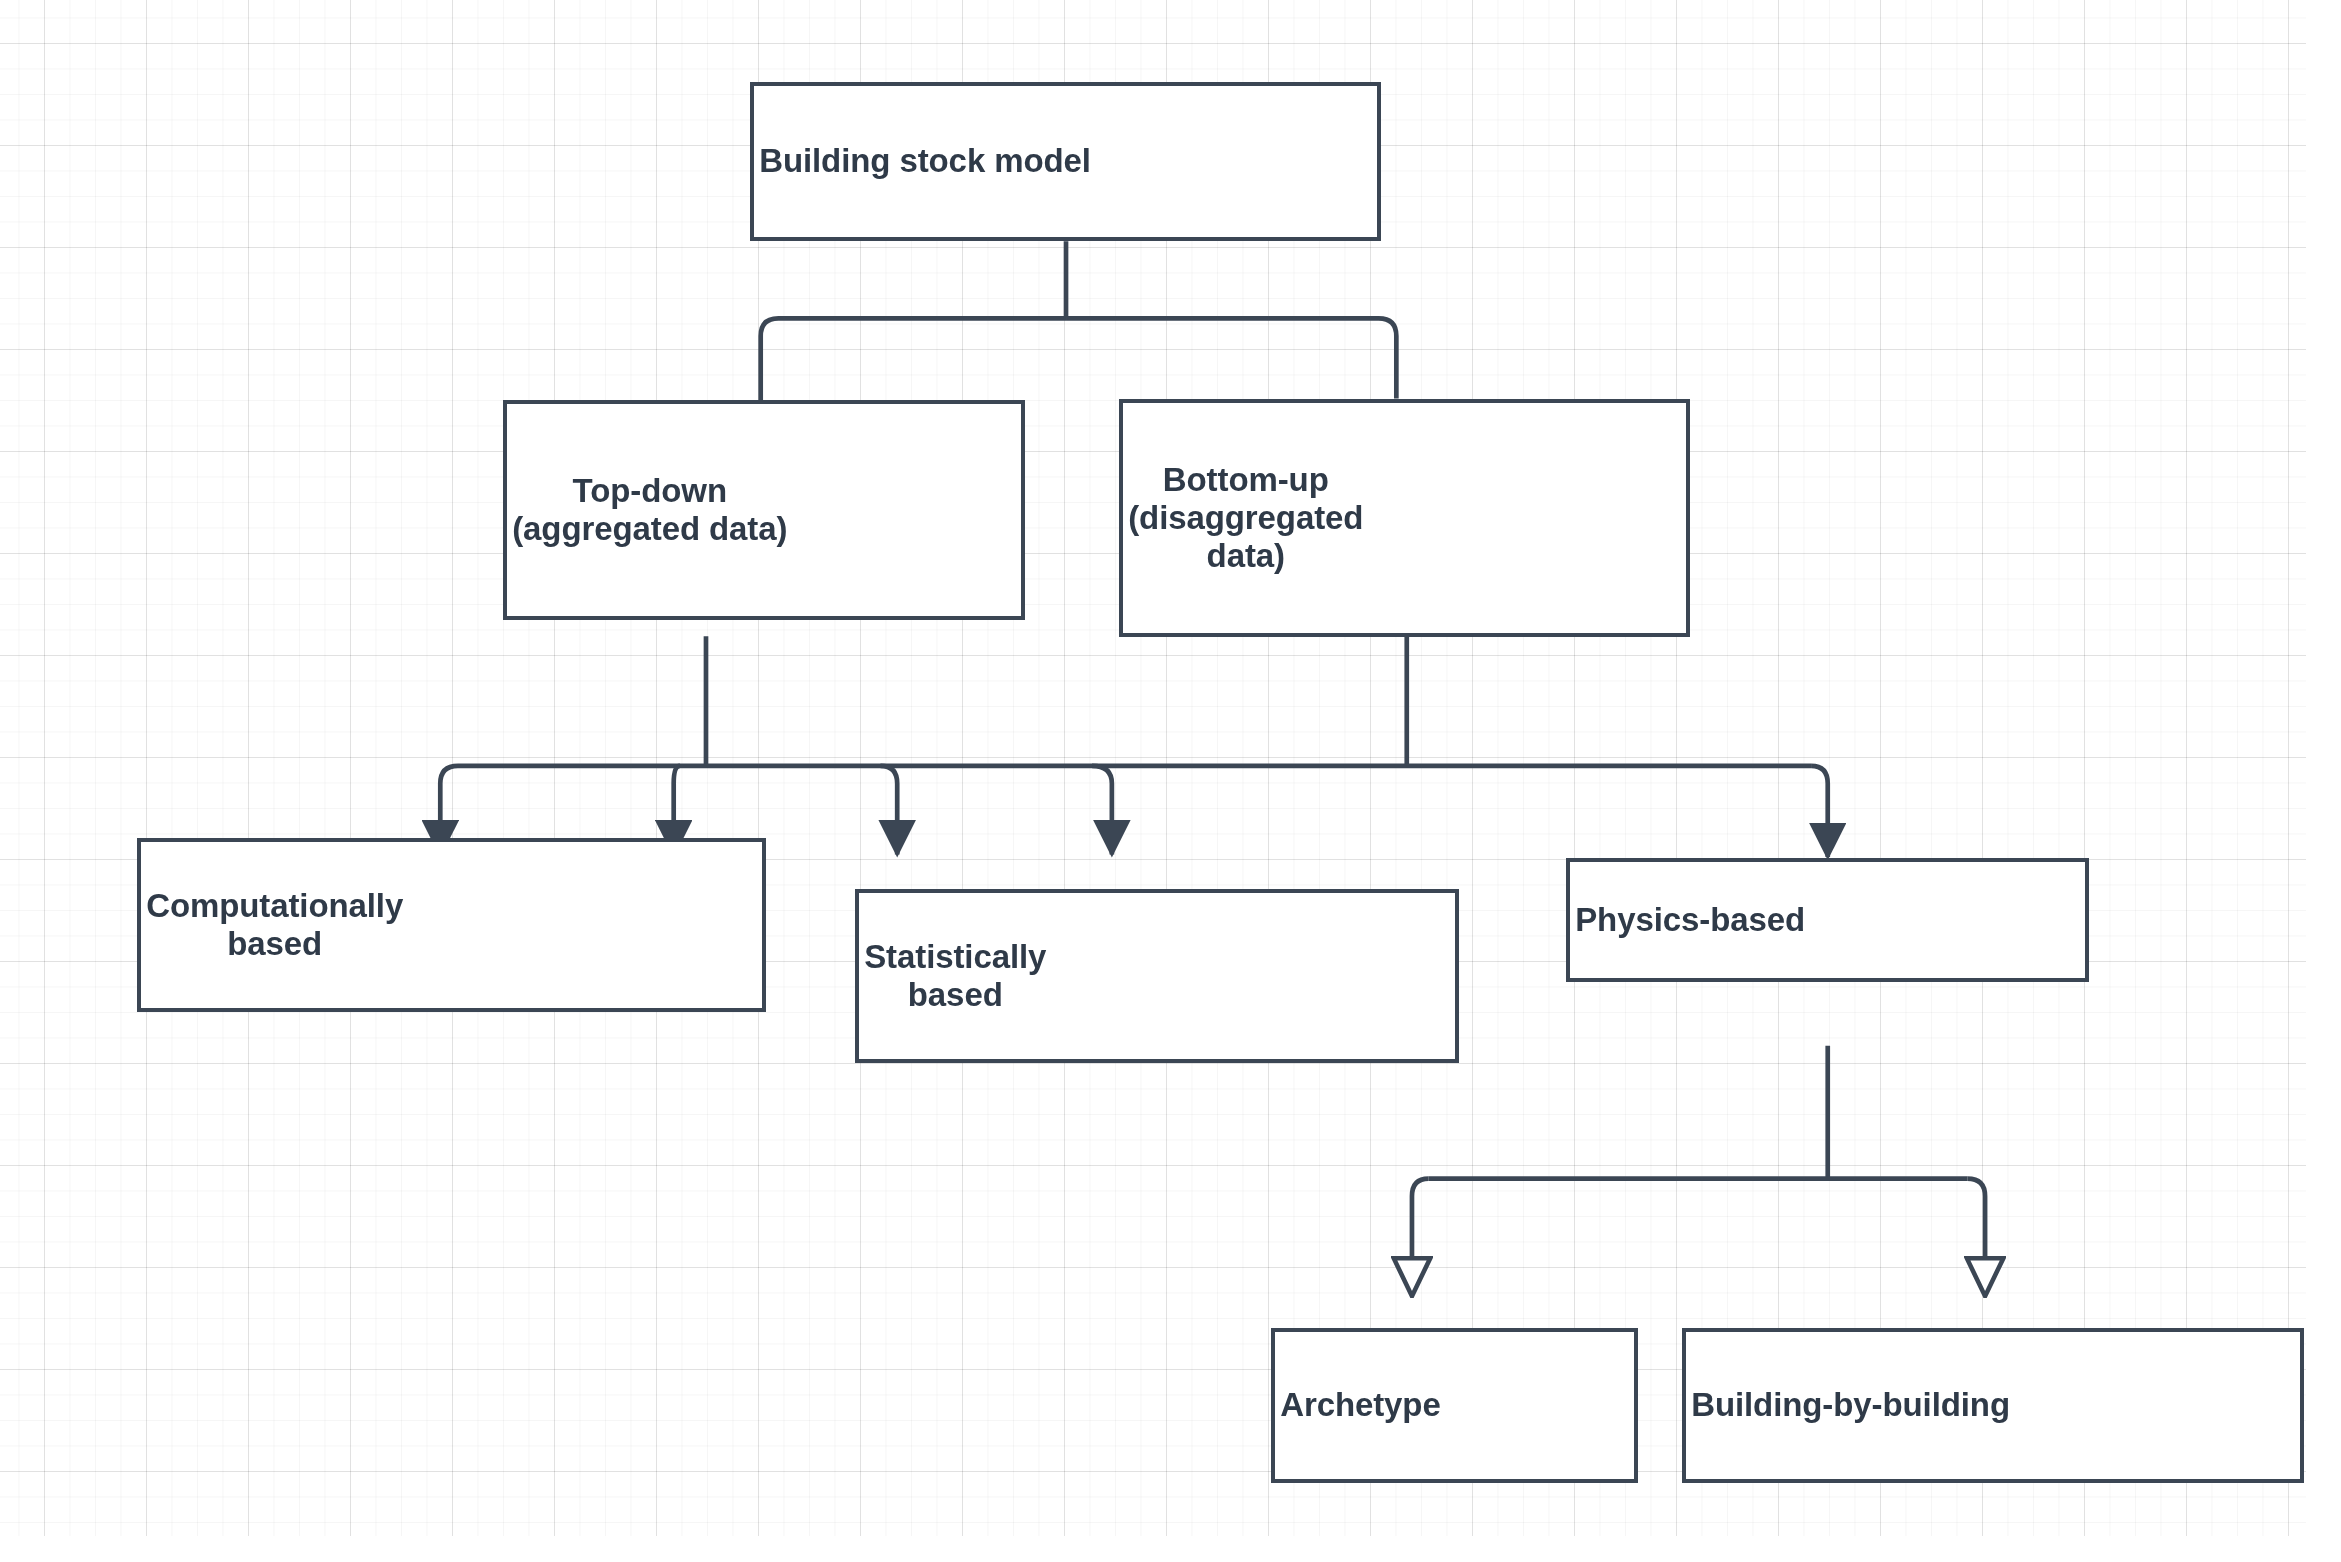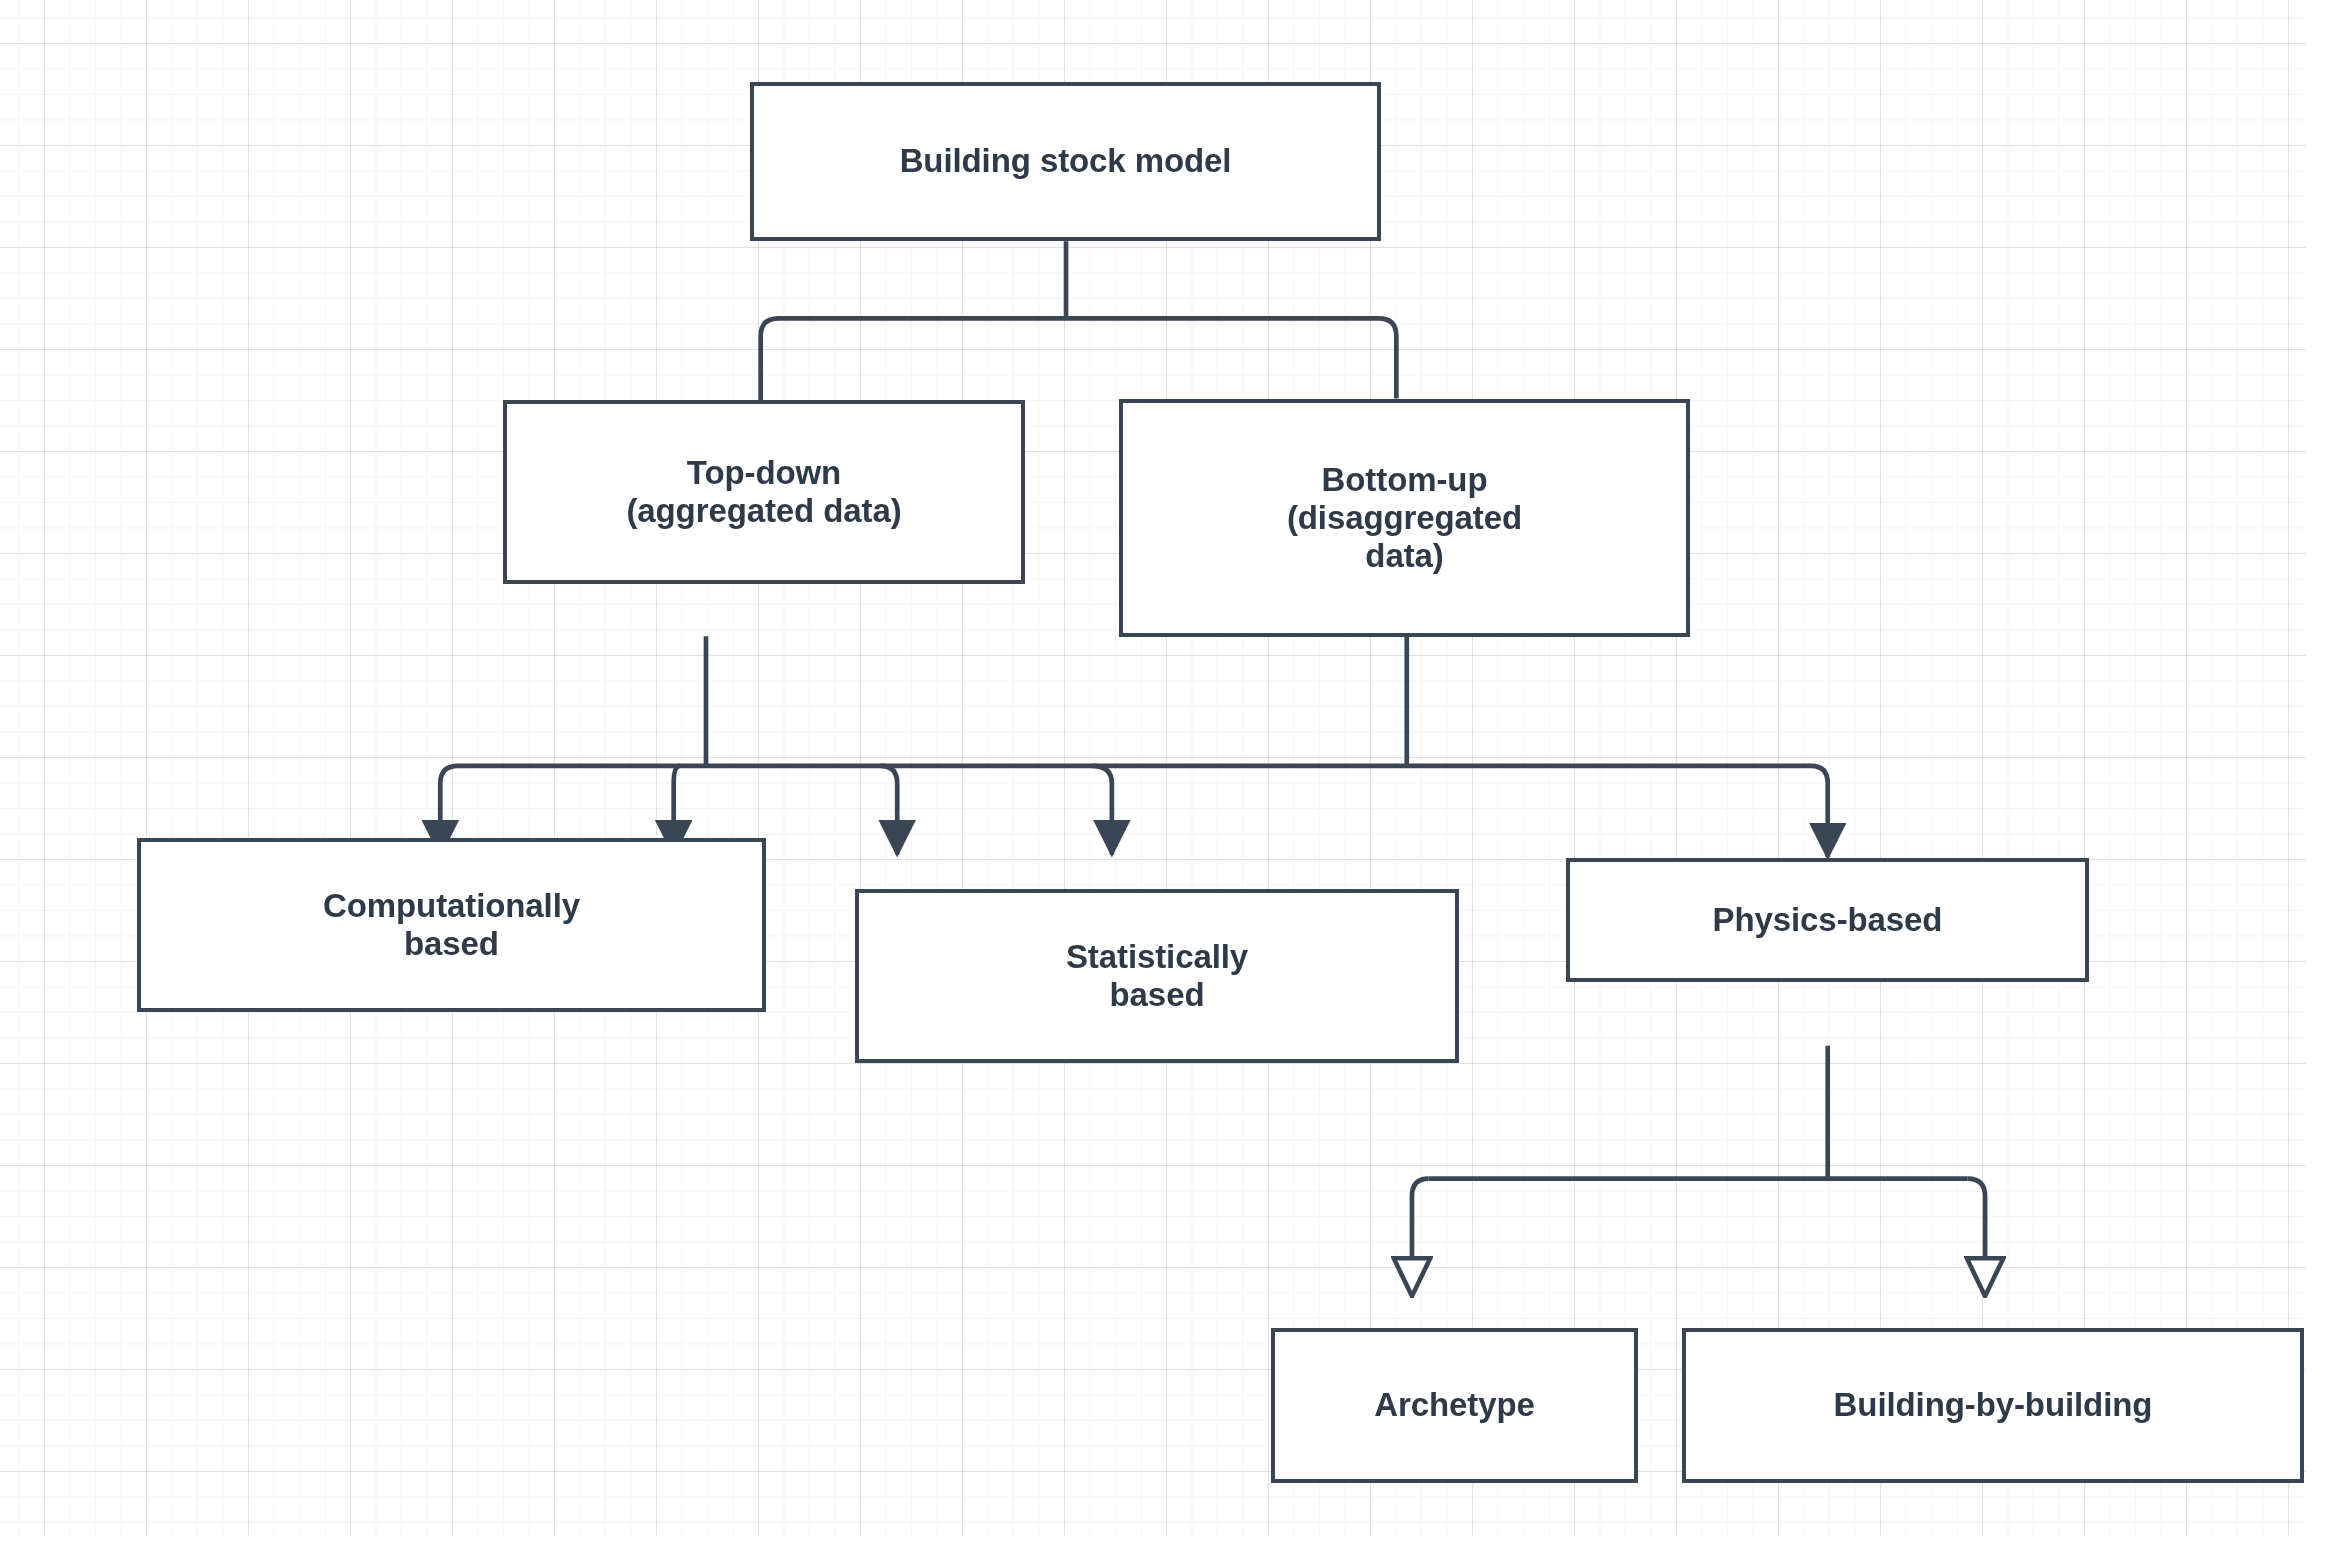--- a/index.html
+++ b/index.html
@@ -45,35 +45,35 @@
     height: 1562px;
   }
   
   .node {
     position: absolute;
     box-sizing: border-box;
     background: #ffffff;
     border: 4.7px solid #3b4654;
     display: flex;
     align-items: center;
-    justify-content: center;
+    justify-content: flex-start;
     text-align: center;
     color: #2f3a48;
     font-weight: bold;
     line-height: 1.16;
     letter-spacing: -0.1px;
     white-space: pre-line;
   }
   .node-label {
     display: block;
     padding: 0 5.2px;
     white-space: pre-line;
   }
   #node-root          { left:750px; top:82px;  width:631px; height:159px; font-size:33px; }
-  #node-topdown       { left:503px;  top:400px;  width:522px; height:184px; font-size:33px; }
+  #node-topdown       { left:503px;  top:400px;  width:522px; height:220px; font-size:33px; }
   #node-bottomup      { left:1119px; top:399px;  width:571px; height:238px; font-size:33px; }
   #node-computational { left:137px;  top:838px; width:629px; height:174px; font-size:33px; }
   #node-statistical   { left:855px; top:889px; width:604px; height:174px; font-size:33px; }
   #node-physics       { left:1566px; top:858px; width:523px; height:124px; font-size:33px; }
   #node-archetype     { left:1271px; top:1328px; width:367px;  height:155px; font-size:33px; }
   #node-bbb           { left:1682px; top:1328px; width:622px; height:155px; font-size:33px; }
 </style>
 </head>
 <body>
 

